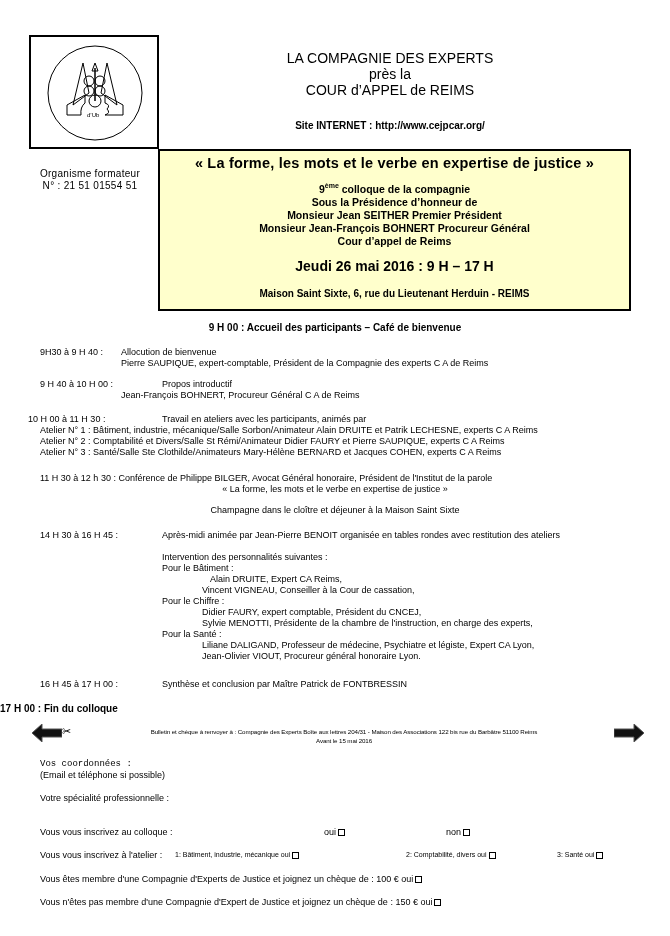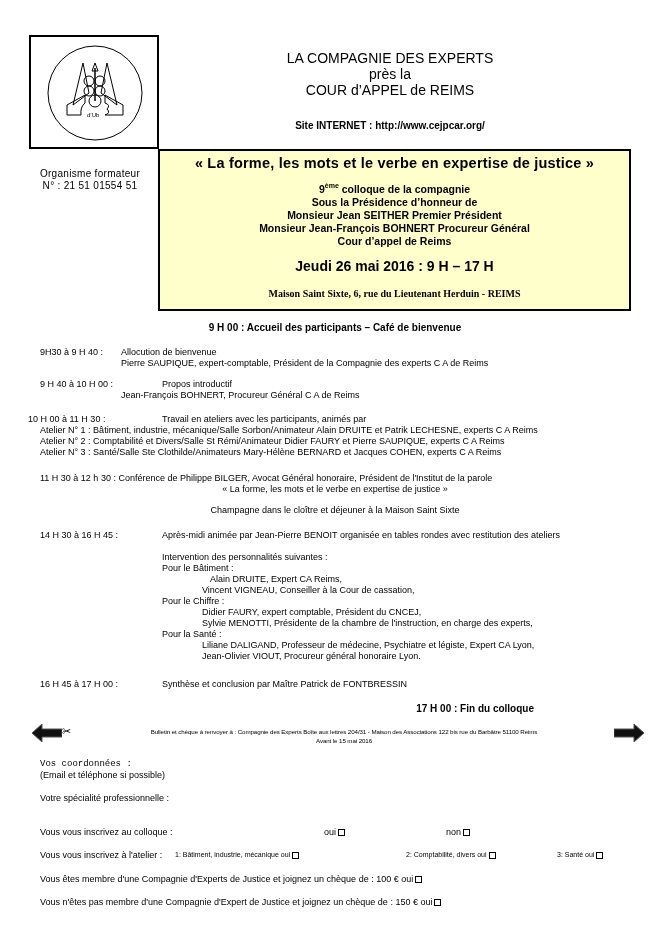--- a/index.html
+++ b/index.html
@@ -9,25 +9,25 @@
   .logo-box { left:29px; top:35px; width:130px; height:114px; border:2px solid #000; box-sizing:border-box; }
   .logo-box svg { position:absolute; left:14px; top:6px; }
   .hdr-title { left:230px; top:50px; width:320px; text-align:center; font-size:14px; line-height:16px; }
   .hdr-site { left:230px; top:120px; width:320px; text-align:center; font-size:10px; font-weight:bold; }
   .org { left:20px; top:168px; width:140px; text-align:center; font-size:10px; font-weight:normal; line-height:12px; letter-spacing:0.3px; }
   .yellow-box { left:158px; top:149px; width:473px; height:162px; background:#ffffcc; border:2px solid #000; box-sizing:border-box; text-align:center; }
   .yb-title { margin-top:4px; font-size:14.5px; font-weight:bold; letter-spacing:0.2px; }
   .yb-lines { margin-top:8px; font-size:10.5px; font-weight:bold; line-height:13px; }
   .yb-lines sup { font-size:7px; }
   .yb-date { margin-top:10px; font-size:14px; font-weight:bold; }
-  .yb-place { margin-top:14px; font-size:10px; font-weight:bold;font-family:Liberation Serif, serif; }
+  .yb-place { margin-top:14px; font-size:10px; font-weight:bold; }
   .welcome { left:0; width:670px; top:322px; text-align:center; font-size:10px; font-weight:bold; }
   .prog { font-size:9px; line-height:11px; white-space:nowrap; }
   .center-line { left:0; width:670px; text-align:center; font-size:9px; }
-  .end { left:0; width:534px; top:703px; text-align:right; font-size:10px; font-weight:bold; }
+  .end { left:0; width:534px; top:703px; text-align:left; font-size:10px; font-weight:bold; }
   .arrow-l { left:32px; top:724px; width:30px; height:18px; }
   .arrow-r { left:614px; top:724px; width:30px; height:18px; }
   .scissors { left:62px; top:725px; font-size:11px; }
   .cut-text { left:72px; top:727px; width:544px; text-align:center; font-size:6.2px; line-height:9px; letter-spacing:-0.1px; }
   .form { font-size:9px; white-space:nowrap; }
   .chk { display:inline-block; width:5px; height:5px; border:1px solid #000; vertical-align:middle; margin-left:2px; }
   .small-opt { font-size:7px; }
 </style>
 </head>
 <body>

